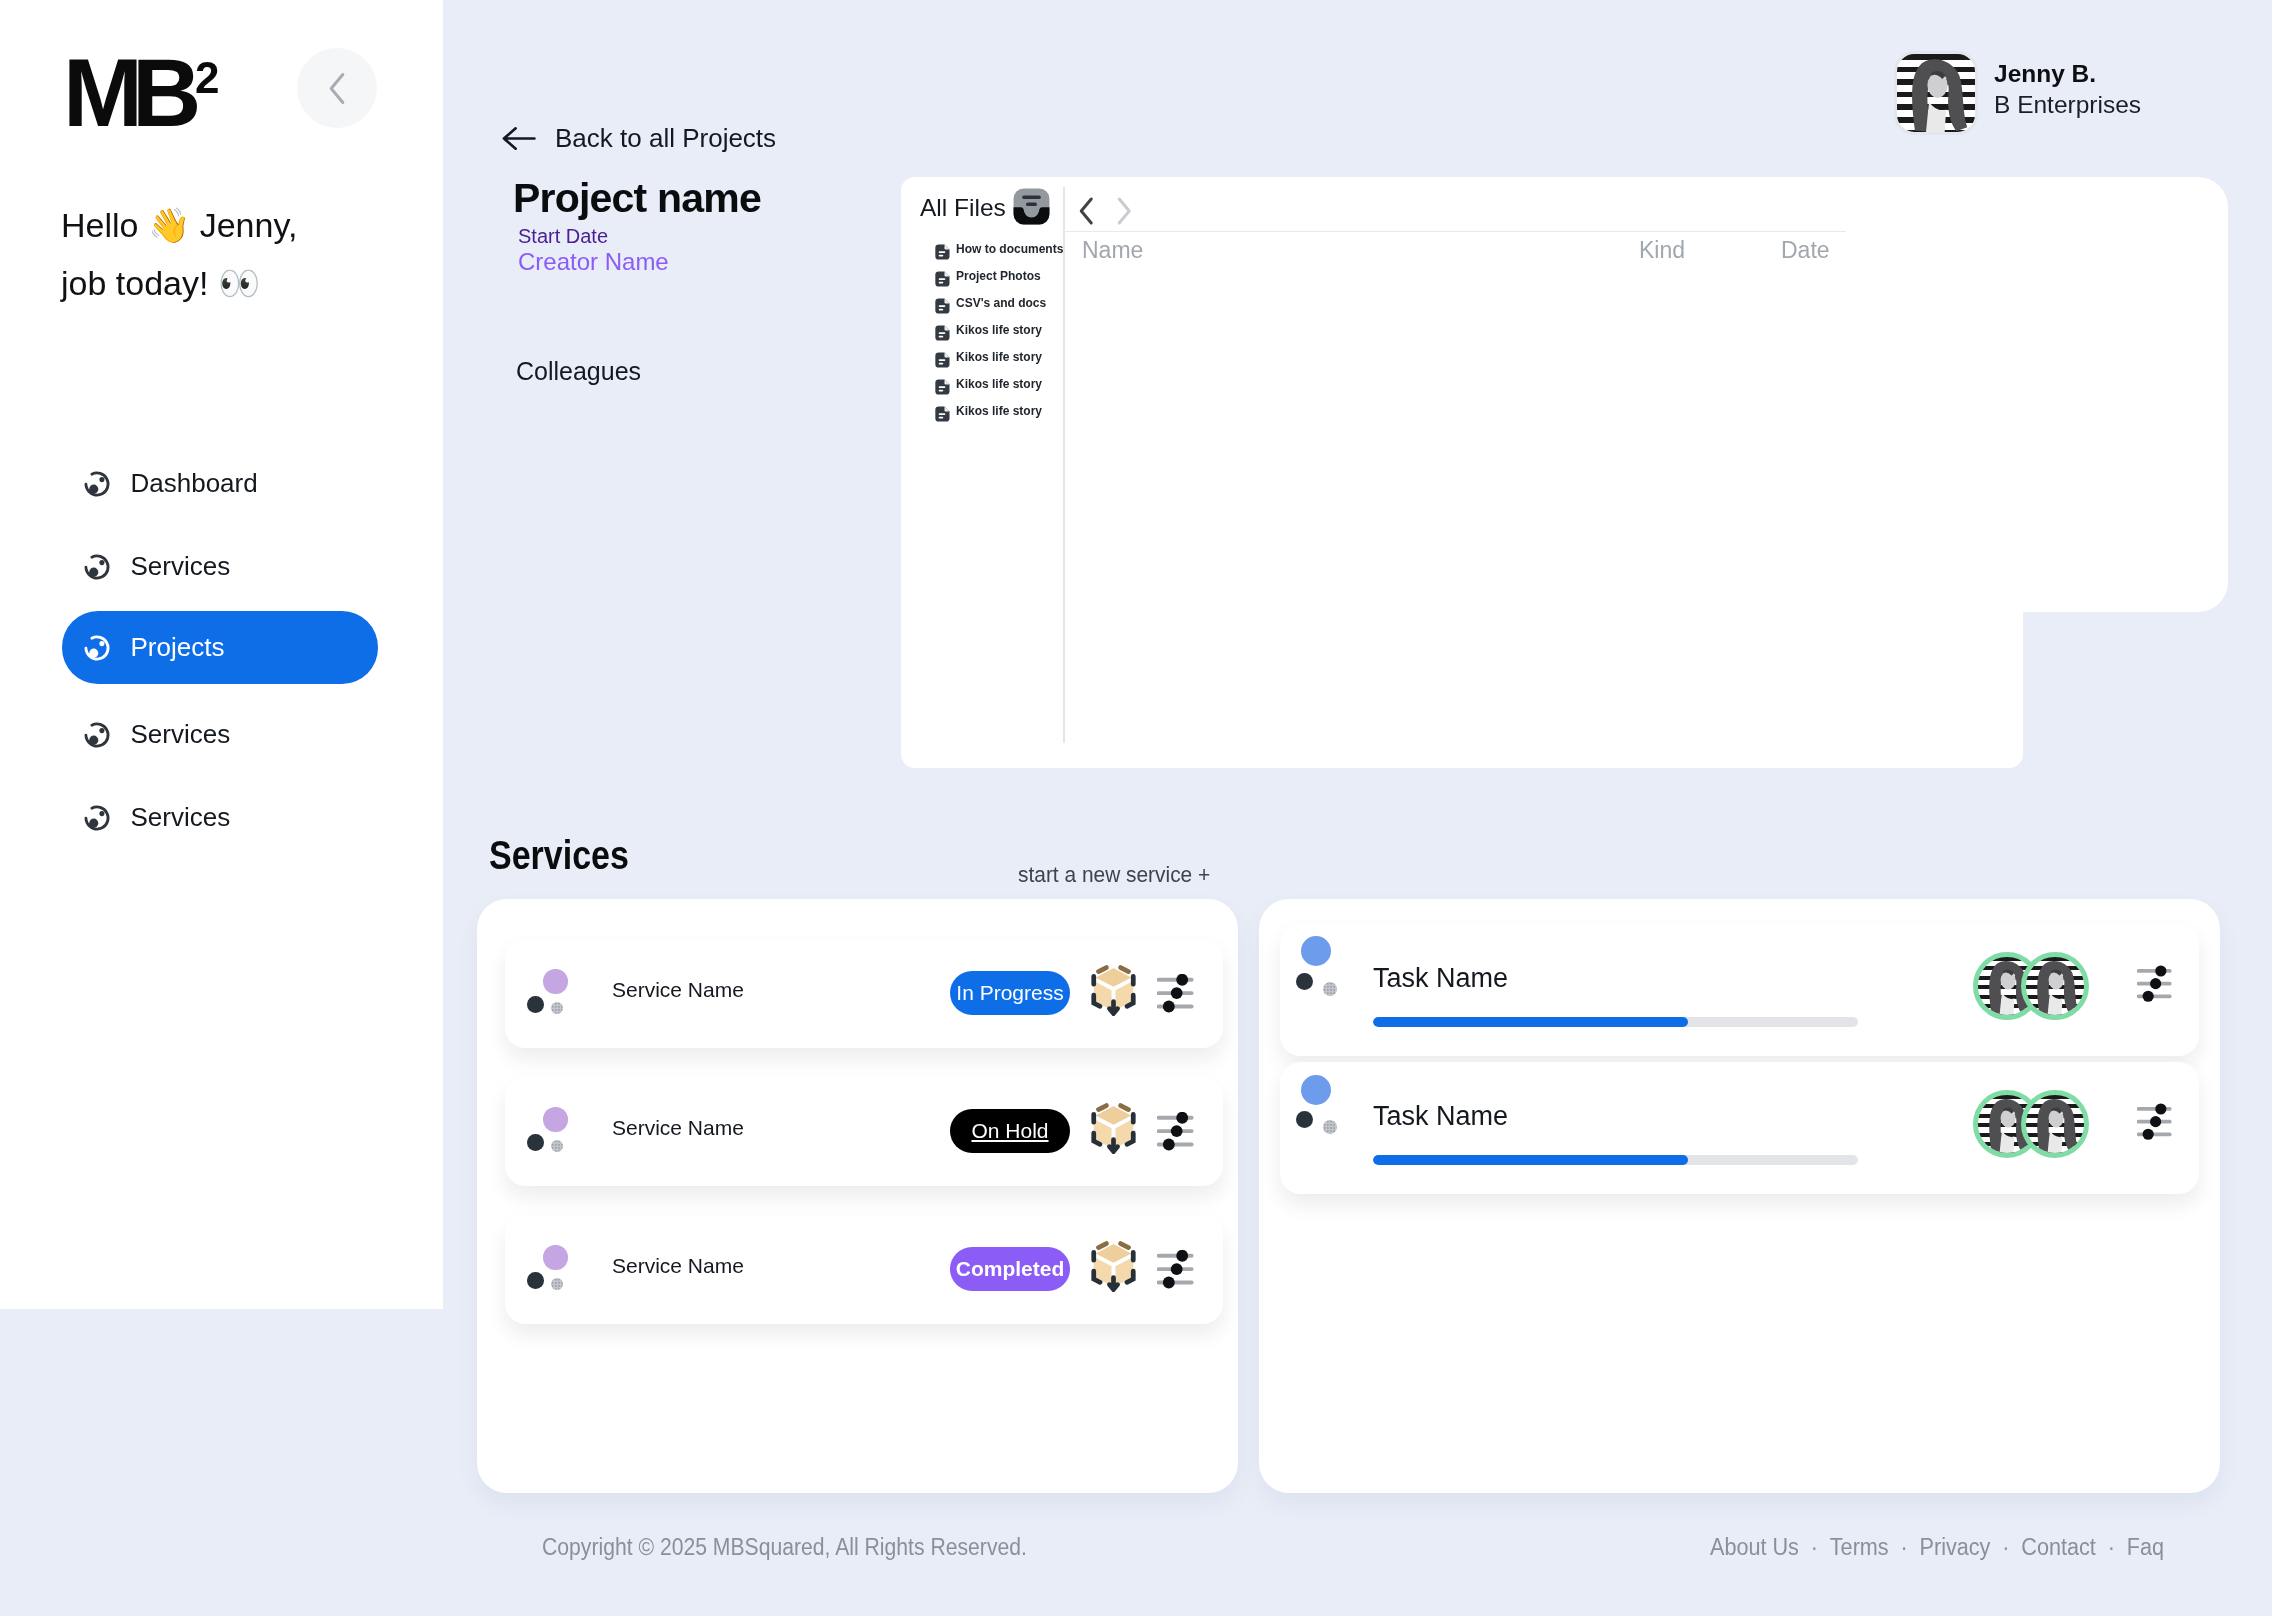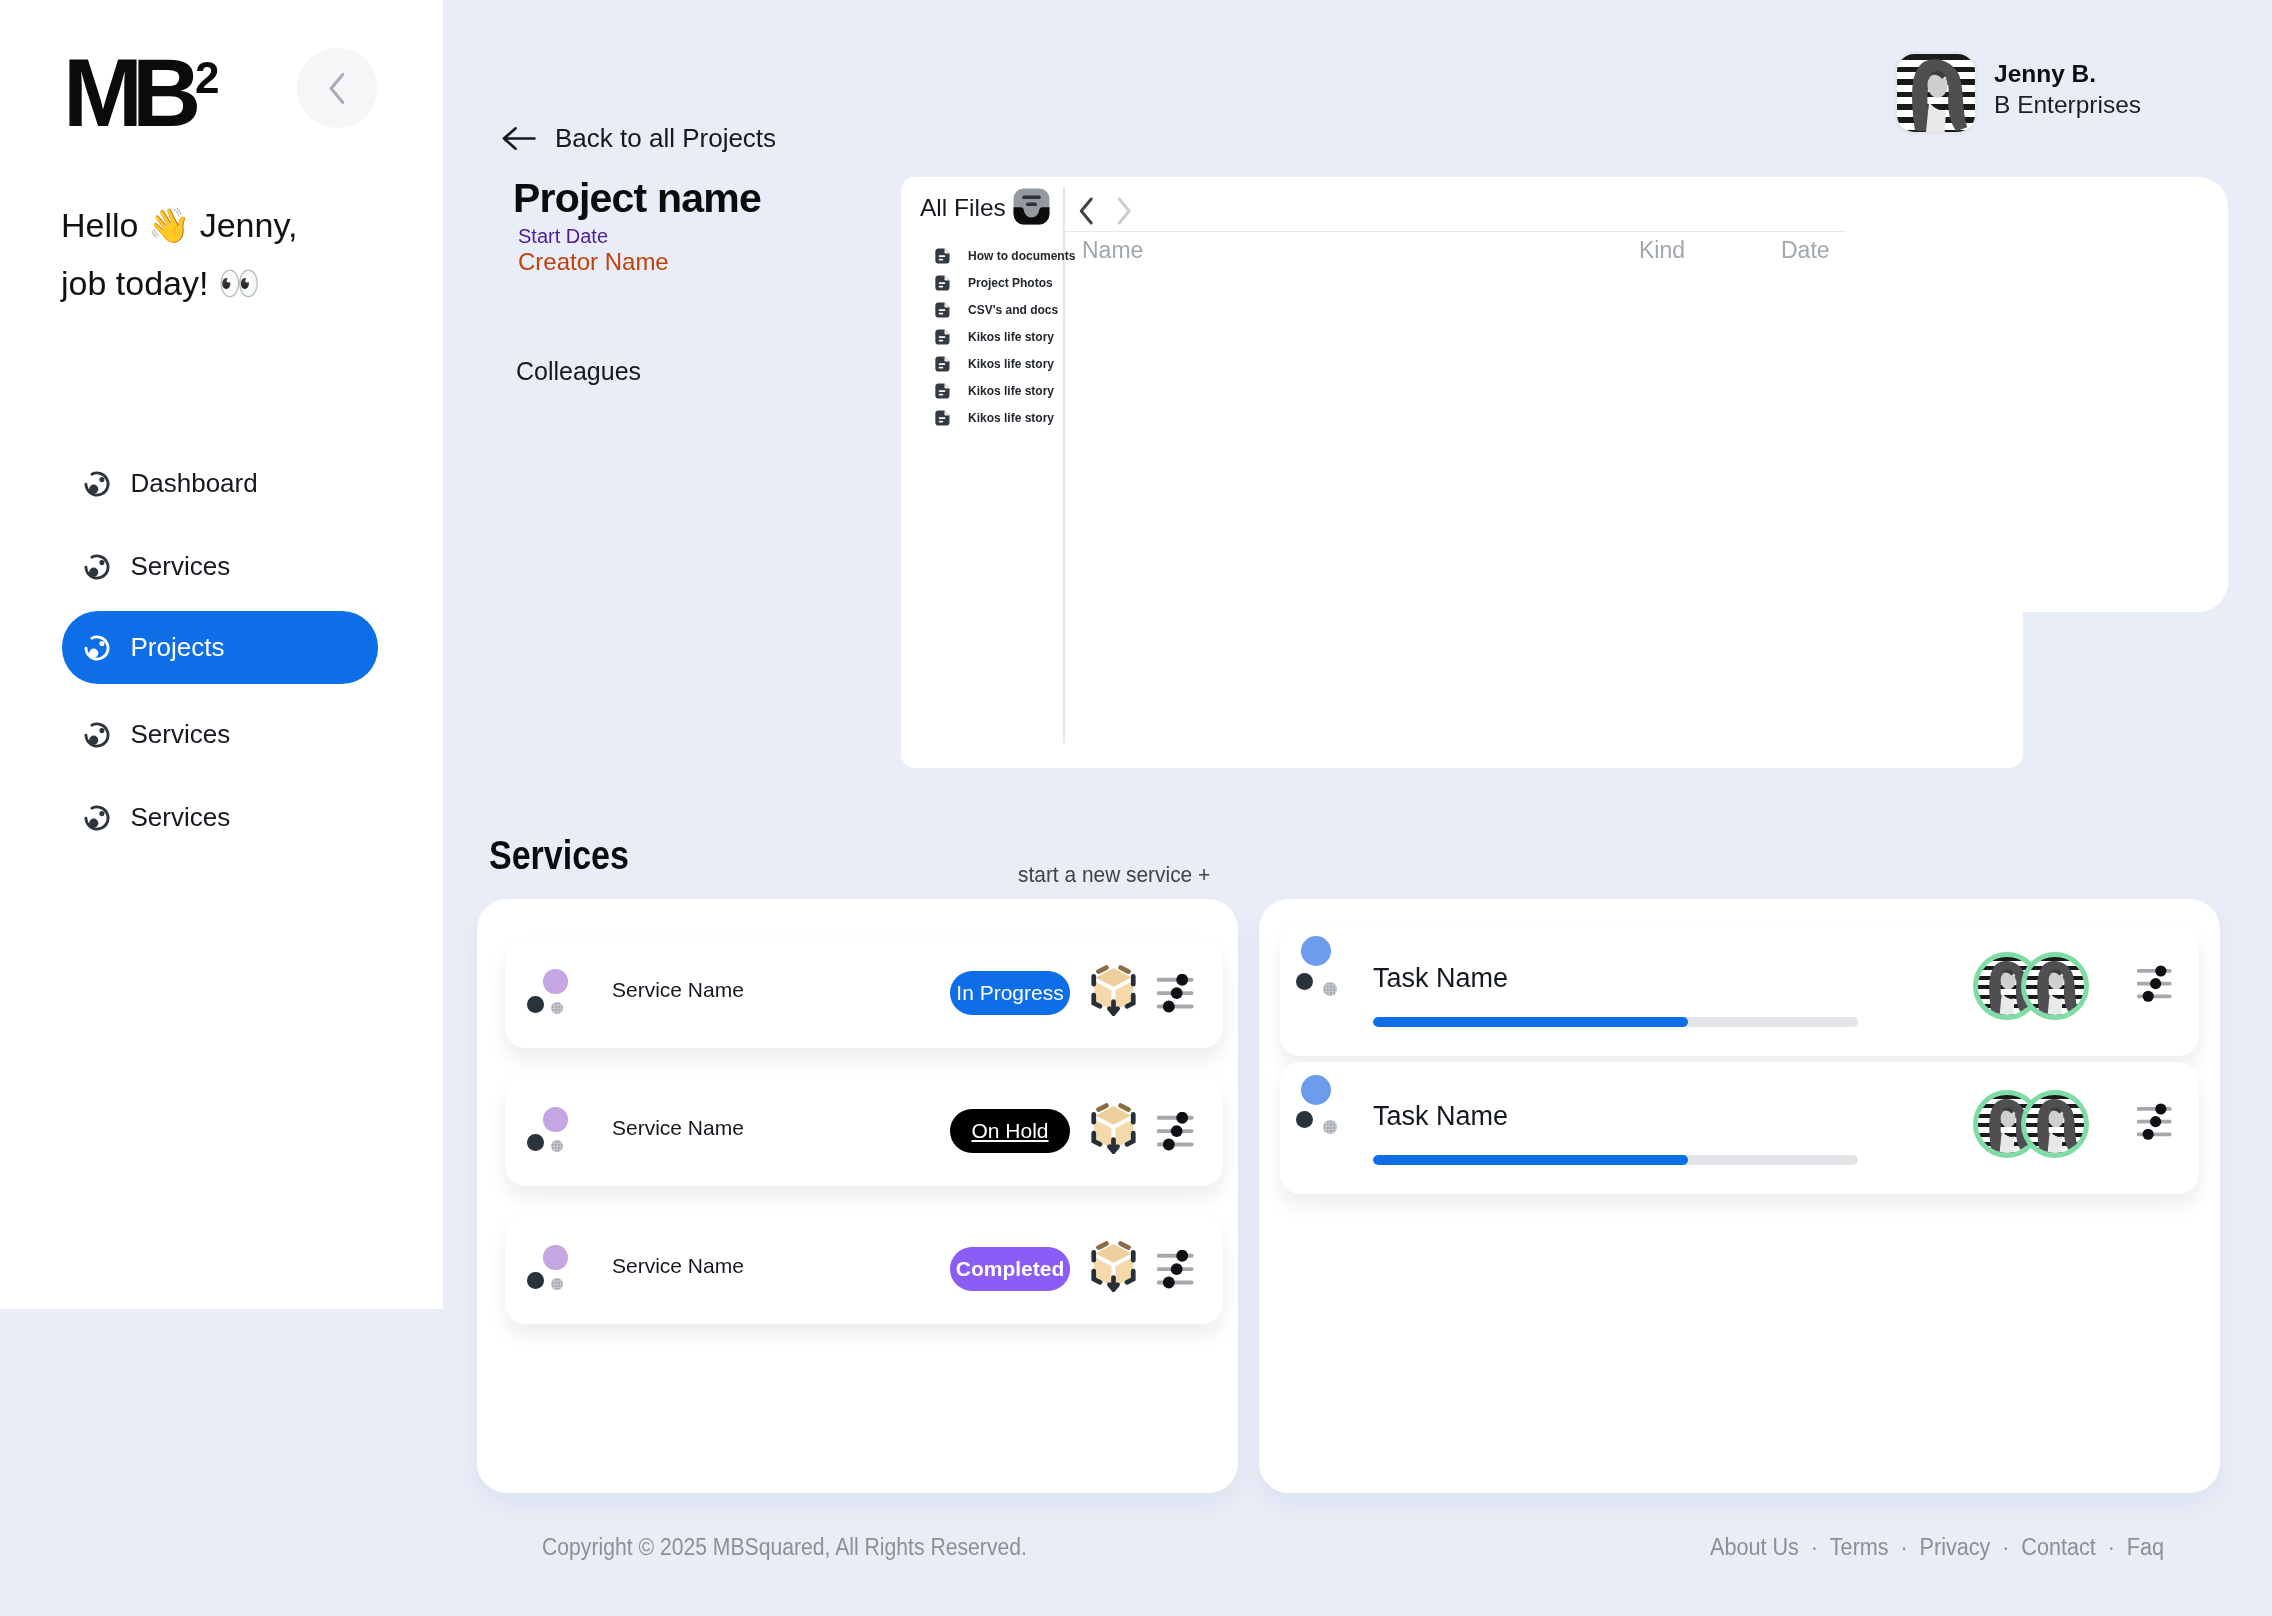--- a/index.html
+++ b/index.html
@@ -18,37 +18,37 @@
   .nav-item span { font-size:26px; font-weight:500; }
   .nav-item.active { background:#0D6EE8; color:#FFFFFF; }
   .nav-item.active .nav-ic { color:#FFFFFF; }
 
   
   .back-row { position:absolute; left:500px; top:123px; display:flex; align-items:center; gap:19px; cursor:pointer; }
   .back-row .arrow { width:36px; height:27px; }
   .back-row span { font-size:26px; font-weight:500; color:#14181F; }
   .project-title { position:absolute; left:513px; top:175px; font-size:41px; font-weight:800; letter-spacing:-0.8px; color:#0B0C0E; }
   .start-date { position:absolute; left:518px; top:225px; font-size:20px; font-weight:500; color:#4c1d95; }
-  .creator { position:absolute; left:518px; top:248px; font-size:24px; font-weight:500; color:#c2410c; }
+  .creator { position:absolute; left:518px; top:248px; font-size:24px; font-weight:500; color:#8b5cf6; }
   .colleagues { position:absolute; left:516px; top:357px; font-size:25px; font-weight:500; color:#14181F; }
 
   
   .file-panel { position:absolute; left:901px; top:177px; width:1122px; height:591px; background:#FFFFFF; border-radius:14px; }
   .fp-title { position:absolute; left:19px; top:17.4px; font-size:24.5px; font-weight:500; color:#14181F; }
   .fp-inbox { position:absolute; left:111px; top:9.5px; width:39px; height:39px; }
   .fp-divider { position:absolute; left:162px; top:10.3px; width:1.6px; height:556px; background:#E5E6E8; }
   .fp-nav { position:absolute; left:175px; top:19px; display:flex; gap:17.4px; }
   .fp-nav svg { width:20.5px; height:30px; cursor:pointer; }
   .fp-headline { position:absolute; left:162px; top:54px; width:783px; border-top:1.6px solid #E8E9EB; }
   .fp-col { position:absolute; top:60px; font-size:23px; color:#A1A7AE; }
   .fp-col.c-name { left:181px; }
   .fp-col.c-kind { left:738px; }
   .fp-col.c-date { left:880px; }
   .fp-list { position:absolute; left:31px; top:65px; }
-  .fp-item { display:flex; align-items:center; gap:16px; height:27px; cursor:pointer; }
+  .fp-item { display:flex; align-items:flex-start; gap:4px; height:27px; cursor:pointer; }
   .fp-item svg { width:20px; height:20px; flex:0 0 auto; }
   .fp-item span { font-size:12px; font-weight:700; color:#22272E; white-space:nowrap; }
 
   
   .side-card { position:absolute; left:1913px; top:177px; width:315px; height:435px; background:#FFFFFF; border-radius:30px; }
   .user-chip { position:absolute; left:1894px; top:51px; display:flex; gap:16px; cursor:pointer; }
   .avatar-sq { width:84px; height:84px; border-radius:20.5px; overflow:hidden; border:3.2px solid #E3E6EC;
                background:repeating-linear-gradient(180deg,#1A1A1A 0 5.5px,#FFFFFF 5.5px 12.6px); position:relative; }
   .user-text { padding-top:7px; }
   .user-name { font-size:24.5px; font-weight:700; color:#0E0F12; line-height:32px; }

